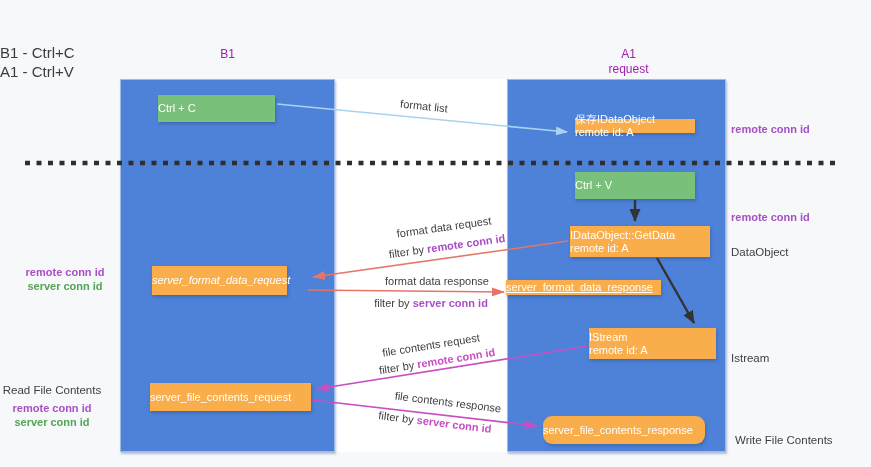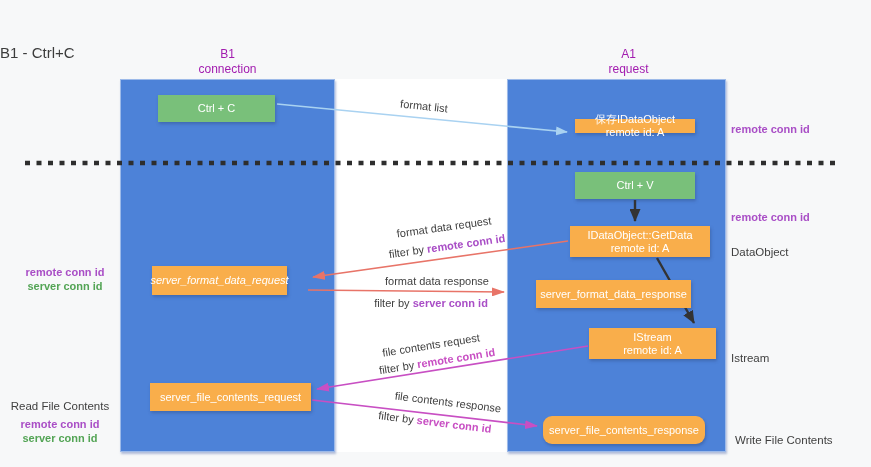--- a/index.html
+++ b/index.html
@@ -19,21 +19,21 @@
   .col-right { left:507px; width:219px; }
 
   .title { position:absolute; left:0; right:0; top:7px; text-align:left;
            font-size:15px; line-height:19px; color:#3c3c3c;margin-top:36px; }
   .col-header { position:absolute; top:47px; text-align:center;
                 font-size:12px; line-height:15px; color:#a21caf; }
   .col-header.left  { left:120px; width:215px; }
   .col-header.right { left:519px; width:219px; }
 
   .node {
-    position:absolute; display:flex; flex-direction:column; align-items:center;
+    position:absolute; display:flex; flex-direction:column; align-items:flex-start;
     justify-content:center; color:#ffffff; text-align:center;
     font-size:11px; line-height:13px;
     box-shadow:1px 2px 3px rgba(40,60,110,0.35);
   }
   .green  { background:#79c07a; }
   .orange { background:#f9ae4b; }
 
   svg.overlay { position:absolute; left:0; top:0; width:871px; height:467px; pointer-events:none; }
 
   .edge-label { position:absolute; font-size:11px; color:#3f3f3f; text-align:center; white-space:nowrap; }
@@ -75,25 +75,25 @@
     <line x1="635" y1="200" x2="635" y2="221" stroke="#333333" stroke-width="2.4" marker-end="url(#m-black)"></line>
     <line x1="568" y1="241" x2="313" y2="277" stroke="#e87468" stroke-width="1.6" marker-end="url(#m-salmon)"></line>
     <line x1="308" y1="290" x2="504" y2="292" stroke="#e87468" stroke-width="1.6" marker-end="url(#m-salmon)"></line>
     <line x1="657" y1="258" x2="694" y2="323" stroke="#333333" stroke-width="2.4" marker-end="url(#m-black)"></line>
     <line x1="588" y1="346" x2="317" y2="389" stroke="#c84fc3" stroke-width="1.6" marker-end="url(#m-magenta)"></line>
     <line x1="312" y1="400" x2="537" y2="426" stroke="#c84fc3" stroke-width="1.6" marker-end="url(#m-magenta)"></line>
   </svg>
 
   <div class="title">
     <div>B1 - Ctrl+C</div>
+    <div>A1 - Ctrl+V</div>
   </div>
 
   <div class="col-header left">
     <div>B1</div>
-    <div>connection</div>
   </div>
   <div class="col-header right">
     <div>A1</div>
     <div>request</div>
   </div>
 
   <div class="node green" style="left:158px; top:95px; width:117px; height:27px;">
     <span>Ctrl + C</span>
   </div>
 
@@ -108,21 +108,21 @@
 
   <div class="node orange" style="left:570px; top:226px; width:140px; height:31px;">
     <span>IDataObject::GetData</span>
     <span>remote id: A</span>
   </div>
 
   <div class="node orange" style="left:152px; top:266px; width:135px; height:29px;font-style:italic;">
     <span>server_format_data_request</span>
   </div>
 
-  <div class="node orange" style="left:536px; top:280px; width:155px; height:28px;">
+  <div class="node orange" style="left:506px; top:280px; width:155px; height:15px;text-decoration:underline;">
     <span>server_format_data_response</span>
   </div>
 
   <div class="node orange" style="left:589px; top:328px; width:127px; height:31px;">
     <span>IStream</span>
     <span>remote id: A</span>
   </div>
 
   <div class="node orange" style="left:150px; top:383px; width:161px; height:28px;">
     <span>server_file_contents_request</span>
@@ -157,19 +157,19 @@
   <div class="annot purple" style="left:731px; top:123px;">remote conn id</div>
   <div class="annot purple" style="left:731px; top:211px;">remote conn id</div>
   <div class="annot black" style="left:731px; top:234px;">DataObject</div>
   <div class="annot black" style="left:731px; top:340px;">Istream</div>
   <div class="annot black" style="left:735px; top:422px;">Write File Contents</div>
 
   <div class="annot-block" style="left:20px; top:265px; width:90px;">
     <div class="purple">remote conn id</div>
     <div class="greentxt">server conn id</div>
   </div>
-  <div class="annot-block" style="left:10px; top:383px; width:100px;margin-top:16px;">
+  <div class="annot-block" style="left:2px; top:383px; width:100px;">
     <div style="color:#3f3f3f; font-size:11.5px; margin-bottom:4px;">Read File Contents</div>
     <div class="purple">remote conn id</div>
     <div class="greentxt">server conn id</div>
   </div>
 
 </div>
 
 </body></html>

